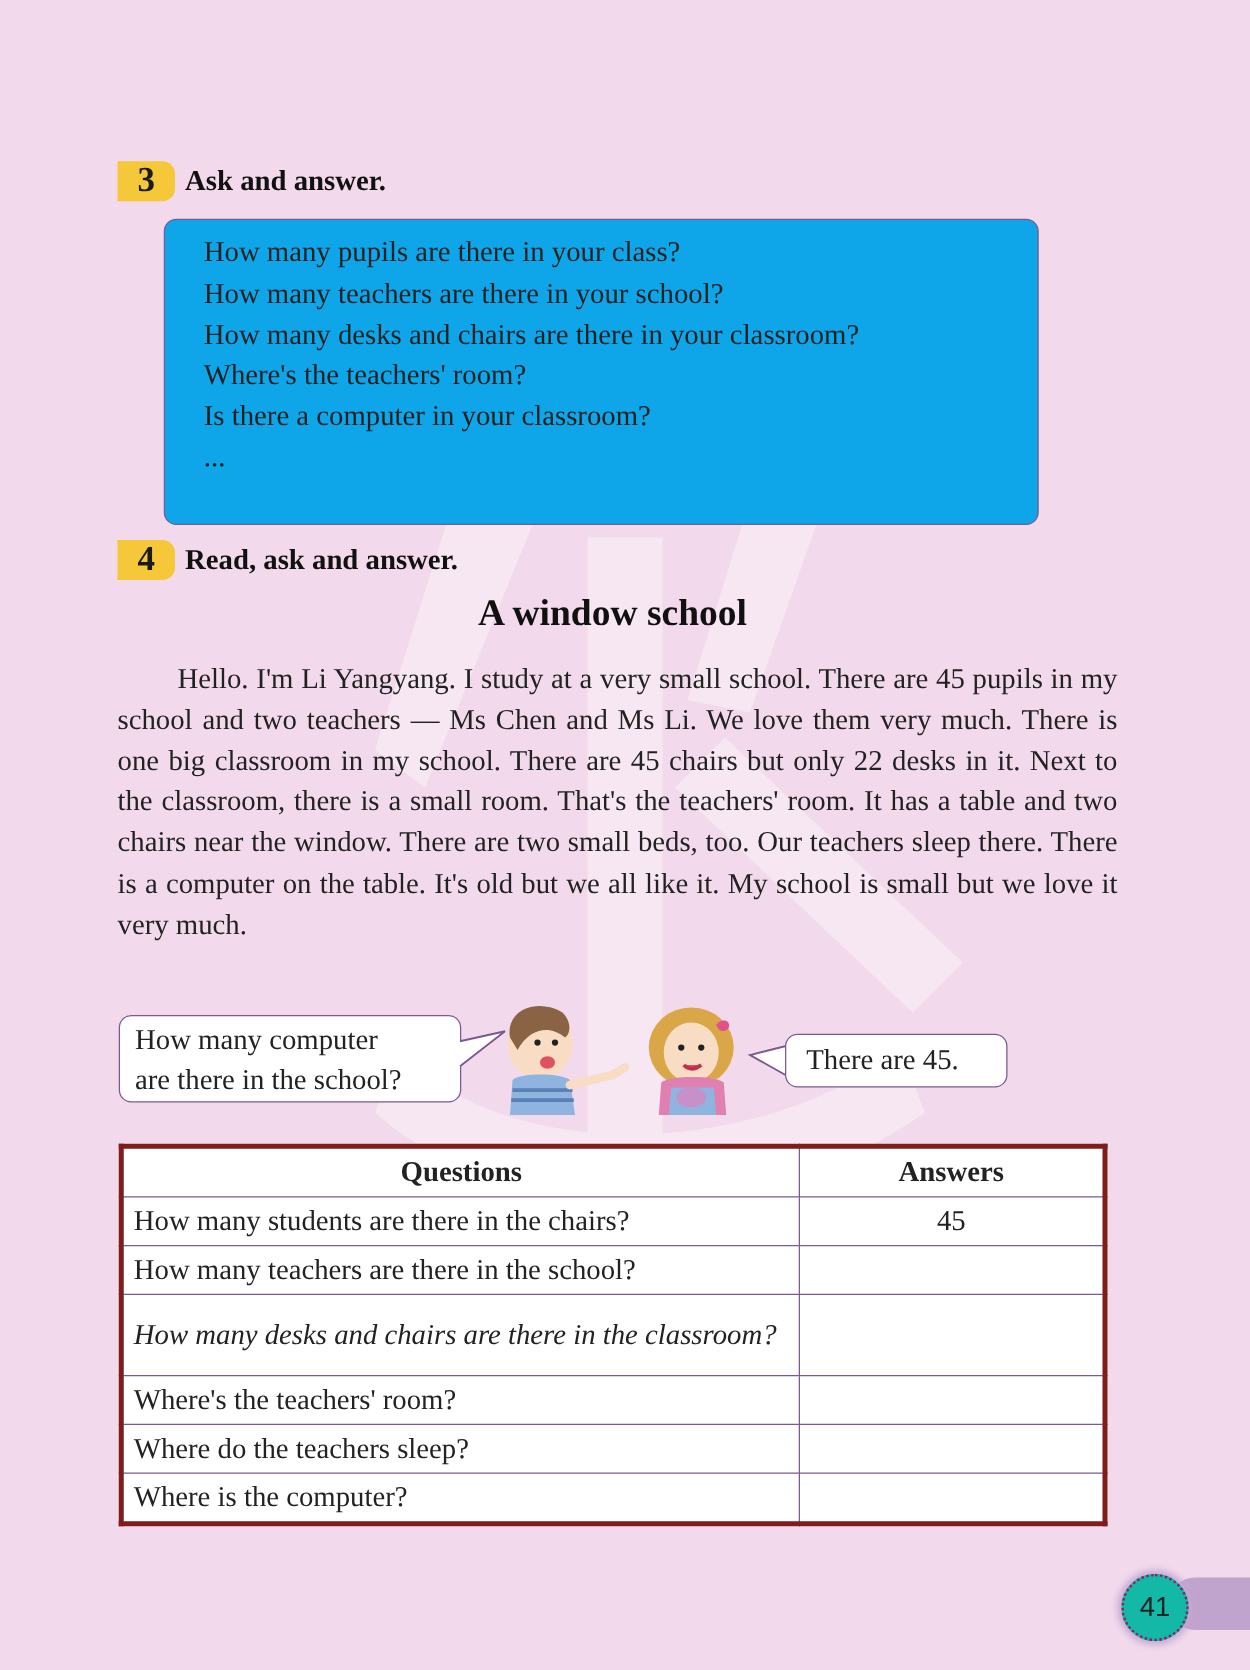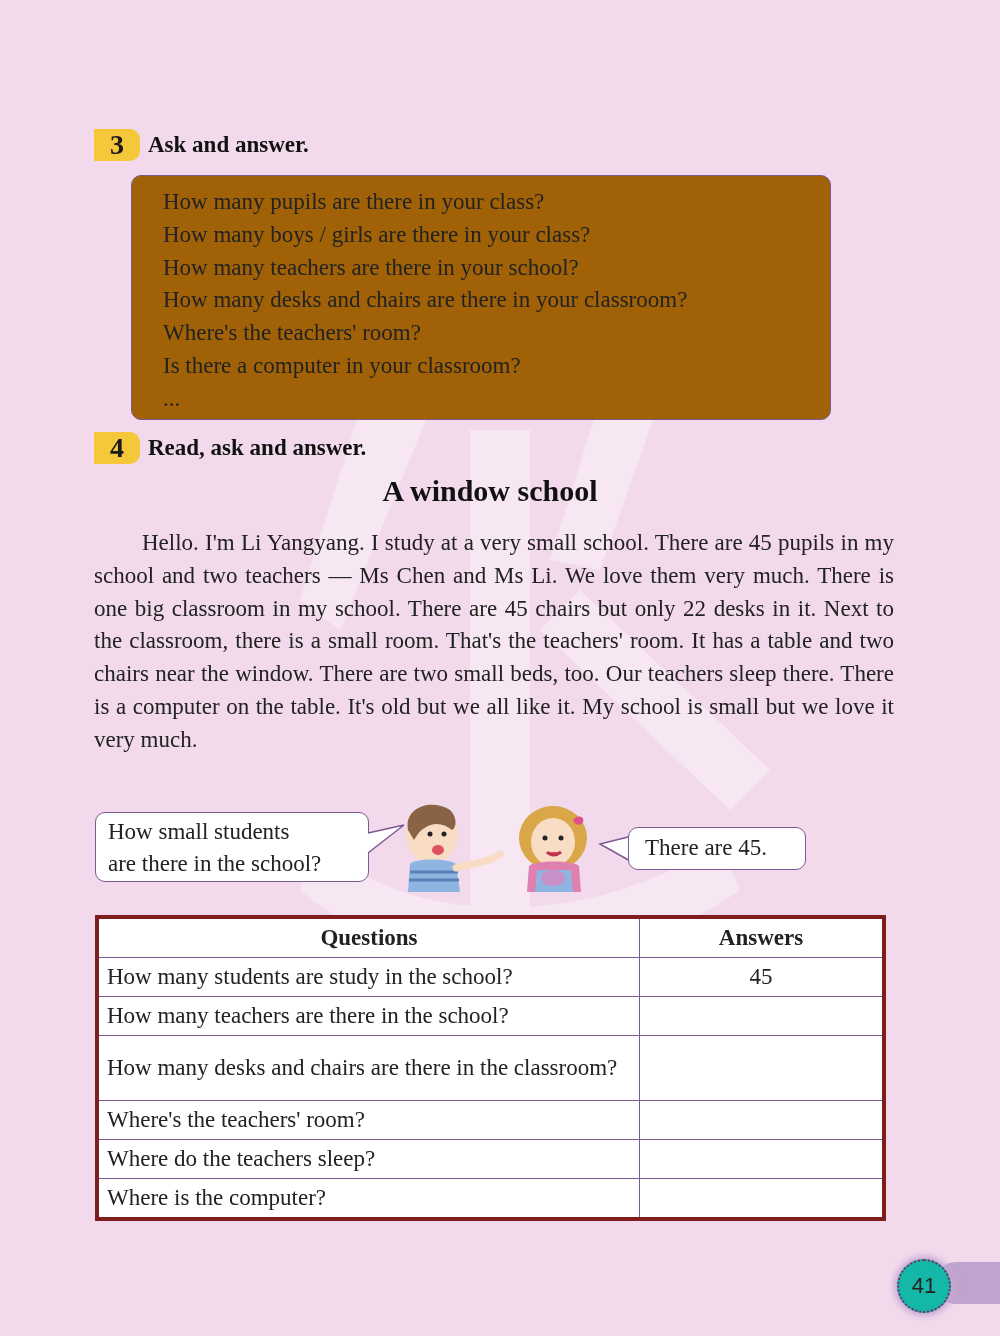--- a/index.html
+++ b/index.html
@@ -16,21 +16,21 @@
     .section-head { position: absolute; display: flex; align-items: center; }
     .num-badge {
       background: #f5c83a; border-radius: 0 10px 10px 0;
       font-weight: bold; font-size: 28px; color: #1a1a1a;
       width: 46px; height: 32px; display: flex; align-items: center; justify-content: center;
       margin-right: 8px;
     }
     .section-title { font-weight: bold; font-size: 23px; color: #111; }
     .qbox {
       position: absolute; left: 131px; top: 175px; width: 700px; height: 245px;
-      background: #a16207; border: 1.5px solid #7a5a90; border-radius: 10px; box-sizing: border-box;
+      background: #0ea5e9; border: 1.5px solid #7a5a90; border-radius: 10px; box-sizing: border-box;
       padding: 10px 0 0 31px;
     }
     .qbox .line { font-size: 23px; line-height: 32.8px; color: #222; }
     .story-title {
       position: absolute; left: 0; width: 980px; top: 474px; text-align: center;
       font-weight: bold; font-size: 30px; color: #111;
     }
     .story {
       position: absolute; left: 94px; top: 527px; width: 800px;
       font-size: 23px; line-height: 32.8px; color: #222; text-align: justify;
@@ -48,21 +48,21 @@
       border-collapse: collapse; background: #fff;
       border: 4px solid #7f1d1d;
     }
     .answer-table th, .answer-table td {
       border: 1.5px solid #7a5a90; font-size: 23px; color: #222; padding: 0 8px;
       font-weight: normal; vertical-align: middle;
     }
     .answer-table th { font-weight: bold; height: 38px; text-align: center; }
     .answer-table td { height: 38px; line-height: 32px; }
     .answer-table td.ans { text-align: center; width: 226px; }
-    .answer-table tr.tall td { height: 64px; }
+    .answer-table tr.tall td { height: 64px; font-style: italic; }
     .page-tab {
       position: absolute; left: 935px; top: 1262px; width: 70px; height: 42px;
       background: #b79ac8; border-radius: 21px 0 0 21px; opacity: 0.85;
     }
     .page-num {
       position: absolute; left: 897px; top: 1259px; width: 50px; height: 50px;
       border-radius: 50%; background: #14b8a6; border: 2px dotted #7a2a6a;
       box-shadow: 0 0 6px 3px #c4a8d2;
       display: flex; align-items: center; justify-content: center;
       font-family: "Liberation Sans", "DejaVu Sans", sans-serif; font-size: 22px; color: #222;
@@ -81,41 +81,40 @@
   </g>
 </svg>
 
 <div class="section-head" style="left:94px; top:129px;">
   <div class="num-badge">3</div>
   <div class="section-title">Ask and answer.</div>
 </div>
 
 <div class="qbox">
   <div class="line">How many pupils are there in your class?</div>
-  <div class="line">How many boys / girls are there in your class?</div>
   <div class="line">How many teachers are there in your school?</div>
   <div class="line">How many desks and chairs are there in your classroom?</div>
   <div class="line">Where's the teachers' room?</div>
   <div class="line">Is there a computer in your classroom?</div>
   <div class="line">...</div>
 </div>
 
 <div class="section-head" style="left:94px; top:432px;">
   <div class="num-badge">4</div>
   <div class="section-title">Read, ask and answer.</div>
 </div>
 
 <div class="story-title">A window school</div>
 
 <div class="story">
   <p>Hello. I'm Li Yangyang. I study at a very small school. There are 45 pupils in my school and two teachers — Ms Chen and Ms Li. We love them very much. There is one big classroom in my school. There are 45 chairs but only 22 desks in it. Next to the classroom, there is a small room. That's the teachers' room. It has a table and two chairs near the window. There are two small beds, too. Our teachers sleep there. There is a computer on the table. It's old but we all like it. My school is small but we love it very much.</p>
 </div>
 
 <div class="bubble bubble-left">
-  <div>How small students</div>
+  <div>How many computer</div>
   <div>are there in the school?</div>
 </div>
 <svg class="char" style="left:366px; top:815px;" width="40" height="40">
   <path d="M2 18 L38 10 L2 38" fill="#fff" stroke="#7a5a90" stroke-width="1.5"></path>
 </svg>
 
 <svg class="char" style="left:400px; top:800px;" width="110" height="95" viewBox="0 0 110 95">
   <ellipse cx="32" cy="35" rx="26" ry="28" fill="#f8dcc4"></ellipse>
   <path d="M8 30 C4 8 30 -2 50 10 C58 18 56 28 52 30 C40 20 24 22 14 40 Z" fill="#8a6244"></path>
   <circle cx="30" cy="34" r="2.5" fill="#222"></circle>
@@ -147,21 +146,21 @@
 
 <table class="answer-table">
   <thead>
     <tr>
       <th>Questions</th>
       <th>Answers</th>
     </tr>
   </thead>
   <tbody>
     <tr>
-      <td>How many students are study in the school?</td>
+      <td>How many students are there in the chairs?</td>
       <td class="ans">45</td>
     </tr>
     <tr>
       <td>How many teachers are there in the school?</td>
       <td class="ans"></td>
     </tr>
     <tr class="tall">
       <td>How many desks and chairs are there in the classroom?</td>
       <td class="ans"></td>
     </tr>

